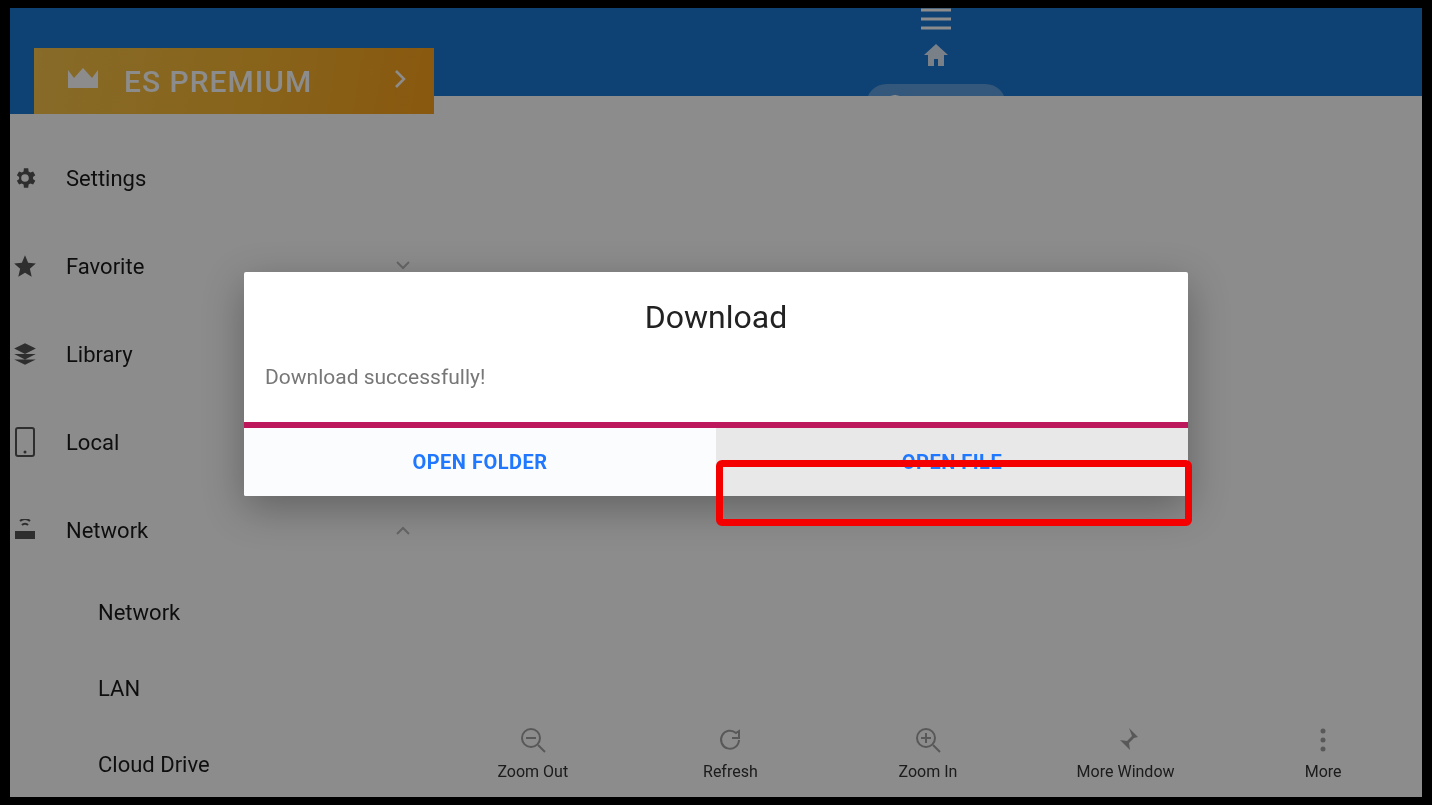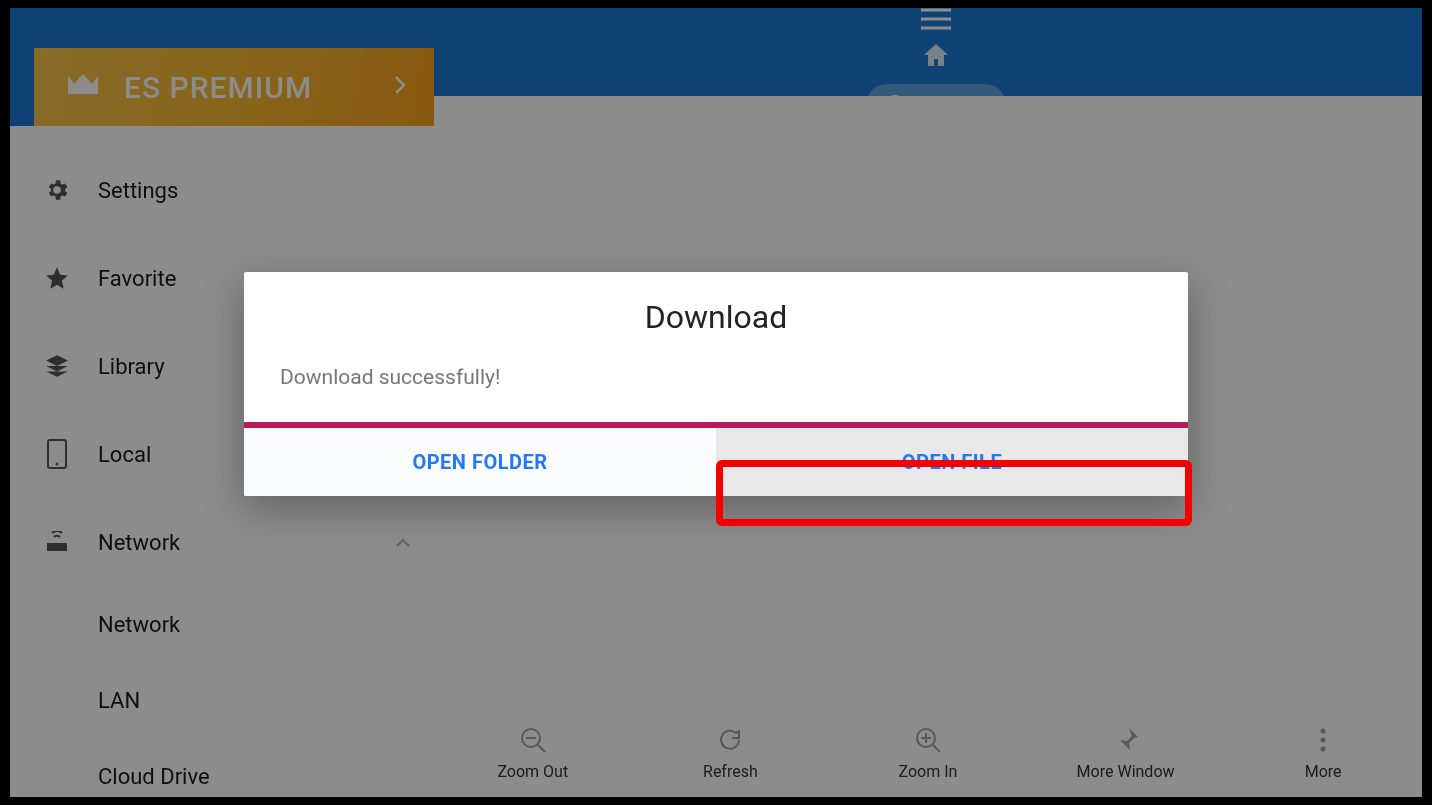--- a/index.html
+++ b/index.html
@@ -1,41 +1,41 @@
 <!DOCTYPE html>
 <html><head>
 <meta charset="utf-8">
 <style>
   * { box-sizing: border-box; margin: 0; padding: 0; font-family: -apple-system, BlinkMacSystemFont, "Segoe UI", Roboto, Arial, sans-serif; }
   html, body { width: 1432px; height: 805px; background: #000; overflow: hidden; }
   .screen { position: relative; width: 1412px; height: 789px; margin: 8px 10px; background: #fff; overflow: hidden; }
   .sidebar { position: absolute; left: 0; top: 0; width: 424px; height: 100%; background: #fff; }
-  .premium { position: relative; height: 118px; background: #1b78d3; display:flex; align-items:flex-end; }
+  .premium { position: relative; height: 106px; background: #1b78d3; display:flex; align-items:flex-end; }
   .premium-inner { position:absolute; left:24px; top:40px; right:0; bottom:0; background: linear-gradient(100deg,#f6c34a 0%,#f7b733 50%,#f9a11b 100%); display:flex; align-items:center; padding-left:32px; color:#fff; font-size:30px; font-weight:500; letter-spacing:1px; }
   .premium-inner .crown { margin-right:24px; }
   .premium-inner .chev { position:absolute; right:28px; color:rgba(255,255,255,.7); font-size:20px; }
   .menu-list { margin-top: 20px; }
-  .menu-item { display:flex; align-items:center; height:88px; padding-left:32px; font-size:22px; color:#1a1a1a; cursor:pointer; position:relative;}
+  .menu-item { display:flex; align-items:center; height:88px; font-size:22px; color:#1a1a1a; cursor:pointer; position:relative;}
   .menu-item .mi-icon { width:30px; height:30px; color:#555; margin-right:26px; display:flex; align-items:center; justify-content:center;}
   .menu-item .chev { position:absolute; right:24px; color:#bbb; font-size:14px;}
   .sub-item { display:flex; align-items:center; height:76px; padding-left:88px; font-size:22px; color:#1a1a1a; cursor:pointer;}
   .topbar { position:absolute; left:424px; top:0; right:0; height:100px; background:#1b78d3; display:flex; align-items:center; padding-left:16px; gap:14px; color:#fff;flex-direction:column;}
   .hambox { width:40px; height:40px; display:flex; align-items:center; justify-content:center; cursor:pointer;}
   .home-icon { opacity:.85; cursor:pointer;}
   .tab-chip { display:flex; align-items:center; gap:12px; background:rgba(255,255,255,.30); border-radius:26px; padding:8px 18px; color:#fff; font-size:22px; cursor:pointer;}
   .tab-chip .close { opacity:.75; font-size:18px; cursor:pointer;}
   .status-icons { display:flex; gap:10px; margin-left:4px; opacity:.55;}
   .content { position:absolute; left:424px; top:88px; right:0; bottom:88px; background:#fff;}
   .bottombar { position:absolute; left:424px; bottom:0; right:0; height:88px; background:#fff; display:flex;}
   .bbtn { flex:1; display:flex; flex-direction:column; align-items:center; justify-content:center; gap:8px; font-size:16px; color:#333; cursor:pointer;}
   .bbtn svg { opacity:.55;}
   .overlay { position:absolute; inset:0; background:rgba(0,0,0,.45); display:flex; align-items:flex-start; justify-content:center;}
   .dialog { margin-top:264px; width:944px; background:#fff; border-radius:2px; box-shadow:0 12px 40px rgba(0,0,0,.3); overflow:hidden;}
   .dlg-title { text-align:center; font-size:32px; color:#222; padding:26px 0 16px;}
-  .dlg-body { padding:10px 36px 28px; color:#777; font-size:21px; line-height:1.5;}
+  .dlg-body { padding:10px 21px 28px; color:#777; font-size:21px; line-height:1.5;}
   .dlg-actions { display:flex; border-top:6px solid #be185d;}
   .dlg-btn { flex:1; text-align:center; padding:22px 0; font-size:20px; font-weight:700; color:#1f78ff; letter-spacing:.5px; cursor:pointer; background:#fbfcfd;}
   .dlg-btn.primary { background:#e8e8e8;}
   .highlight-frame { border:7px solid #f40000; border-radius:6px; position:absolute; pointer-events:none;}
 </style>
 </head>
 <body>
 
 <div class="screen">
 

